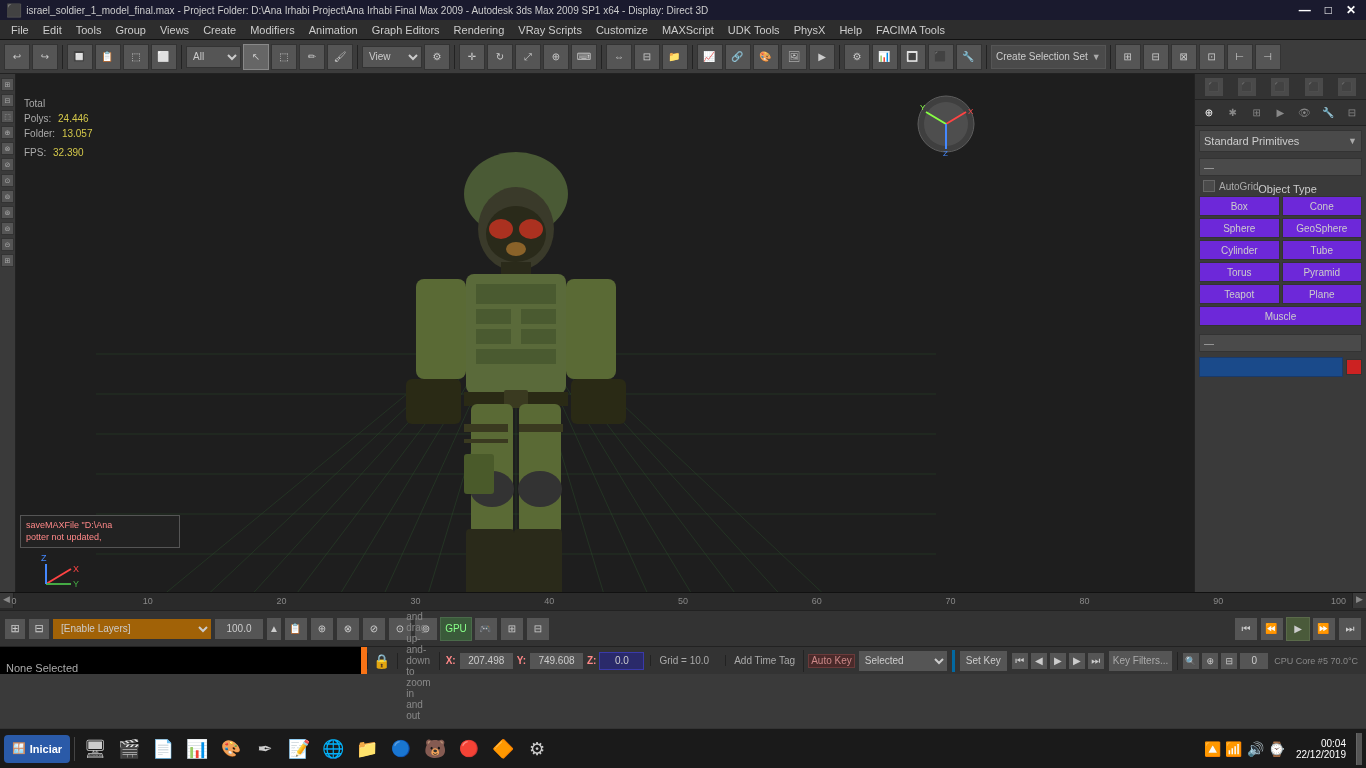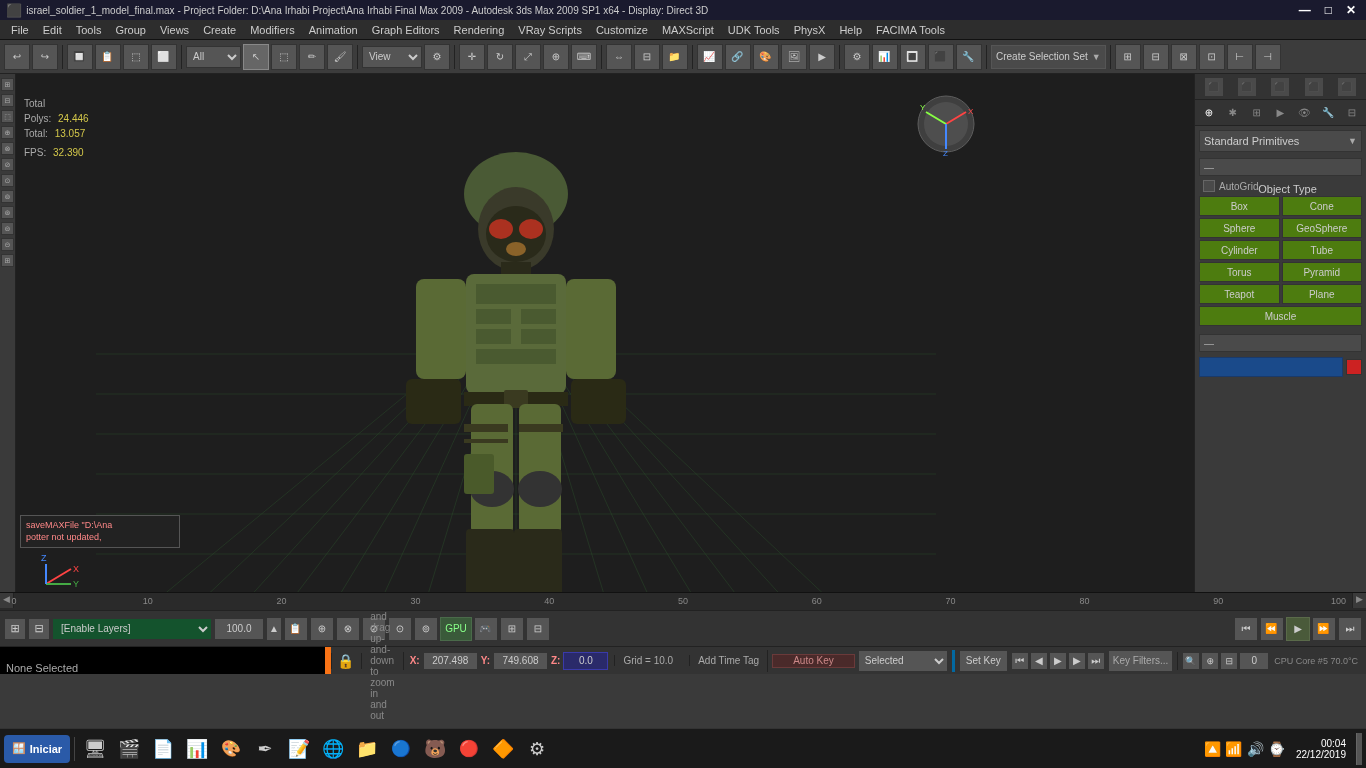--- a/index.html
+++ b/index.html
@@ -282,21 +282,21 @@
 
     
     .prim-grid {
       display: grid;
       grid-template-columns: 1fr 1fr;
       gap: 2px;
       padding: 2px 4px;
     }
     .prim-btn {
       height: 20px;
-      background: #4d7c0f;
+      background: #6d28d9;
       border: 1px solid #333;
       display: flex;
       align-items: center;
       justify-content: center;
       cursor: pointer;
       font-size: 10px;
       color: #ccc;
     }
     .prim-btn-full {
       grid-column: span 2;
@@ -347,21 +347,21 @@
       display: flex;
       align-items: center;
       justify-content: center;
       cursor: pointer;
       font-size: 10px;
       color: #ccc;
     }
     #layer-select {
       height: 22px;
       width: 160px;
-      background: #14532d;
+      background: #a16207;
       border: 1px solid #333;
       color: #ccc;
       font-size: 10px;
       padding: 0 4px;
     }
     #frame-input {
       width: 45px;
       height: 22px;
       background: #555;
       border: 1px solid #333;
@@ -773,21 +773,21 @@
 
     <div id="viewport-stats">
       <div>
         <span class="stat-label">Total</span>
       </div>
       <div>
         <span class="stat-label">Polys:</span>
         <span class="stat-yellow">24.446</span>
       </div>
       <div>
-        <span class="stat-label">Total:</span>
+        <span class="stat-label">Folder:</span>
         <span class="stat-yellow">13.057</span>
       </div>
       <div style="margin-top:4px;">
         <span class="stat-label">FPS:</span>
         <span class="stat-yellow">32.390</span>
       </div>
     </div>
 
     <div id="notify-area">
       <div>saveMAXFile "D:\Ana</div>
@@ -926,21 +926,21 @@
     <input type="text" class="coord-input" value="749.608" style="width: 55px;">
     <span class="coord-label">Z:</span>
     <input type="text" class="coord-input coord-z-input" value="0.0" style="width: 45px; background: rgb(42, 42, 106); border-color: rgb(58, 58, 170);">
   </div>
 
   <div id="grid-info" style="padding:0 8px; font-size:10px; color:#aaa; border-left:1px solid #222; white-space:nowrap;">Grid = 10.0</div>
 
   <div style="padding:0 8px; font-size:10px; color:#aaa; border-left:1px solid #222; cursor:pointer; white-space:nowrap;margin-left:8px;">Add Time Tag</div>
 
   <div id="anim-controls" style="display:flex; align-items:center; gap:3px; padding:0 4px; border-left:1px solid #222;">
-    <div id="auto-key-btn" style="height:14px; padding:0 20px; background:#4a2a2a; border:1px solid #6a3a3a; color:#cc8888; font-size:10px; cursor:pointer; white-space:nowrap; display:flex; align-items:center;">
+    <div id="auto-key-btn" style="height:14px; padding:0 2px; background:#4a2a2a; border:1px solid #6a3a3a; color:#cc8888; font-size:10px; cursor:pointer; white-space:nowrap; display:flex; align-items:center;">
       <span>Auto Key</span>
     </div>
     <select style="height:22px; width:90px; background:#555; border:1px solid #333; color:#ccc; font-size:10px; padding:0 2px;">
       <option>Selected</option>
     </select>
   </div>
 
   <div style="display:flex; align-items:center; gap:3px; padding:0 4px; border-left:3px solid #0369a1;">
     <div style="height:22px; padding:0 6px; background:#555; border:1px solid #333; color:#ccc; font-size:10px; cursor:pointer; display:flex; align-items:center; white-space:nowrap;">
       <span>Set Key</span>

